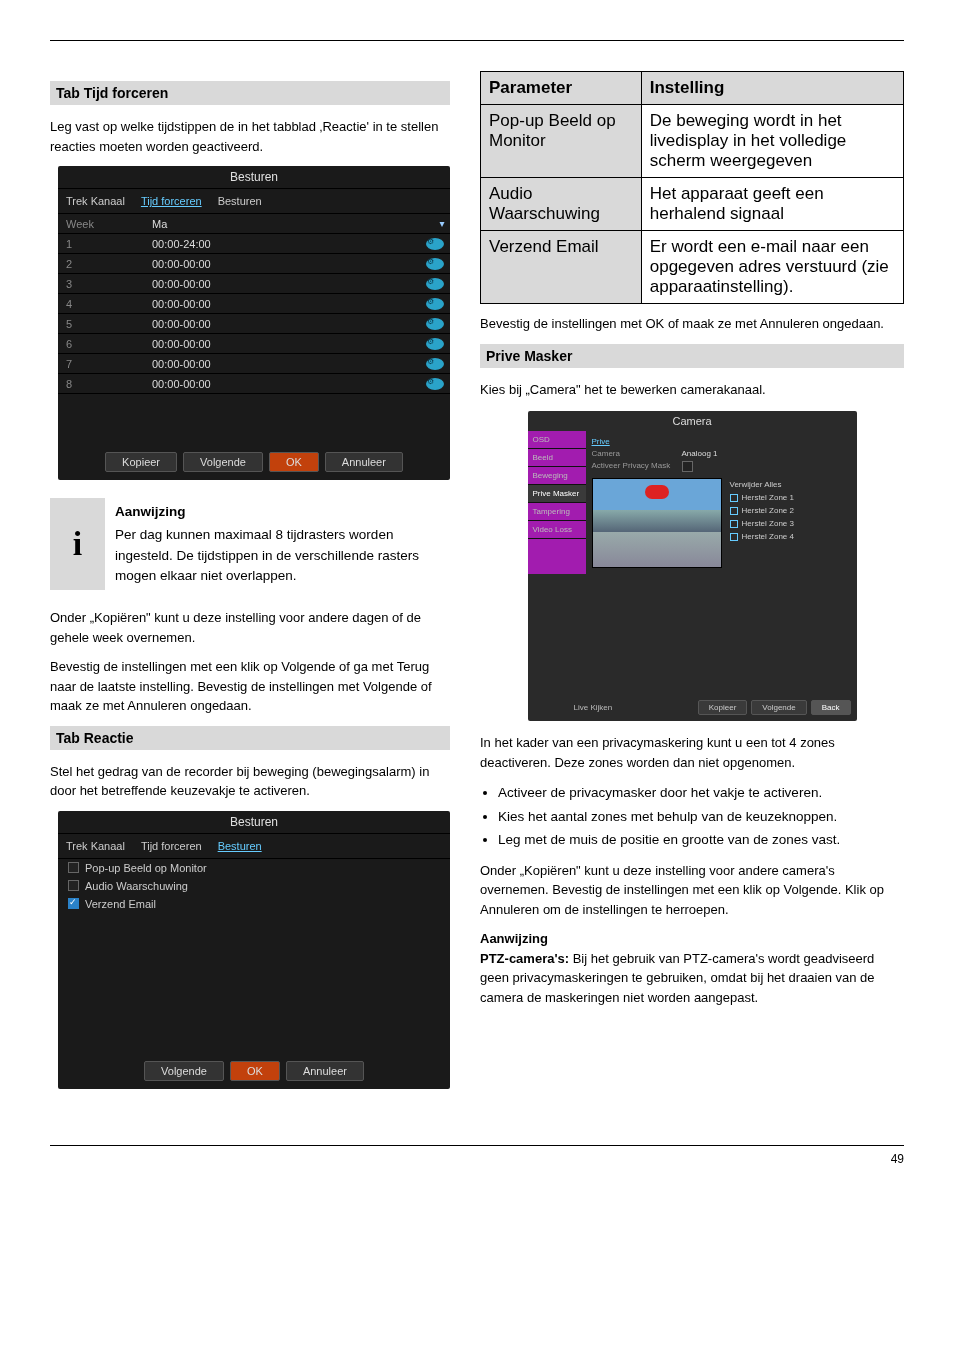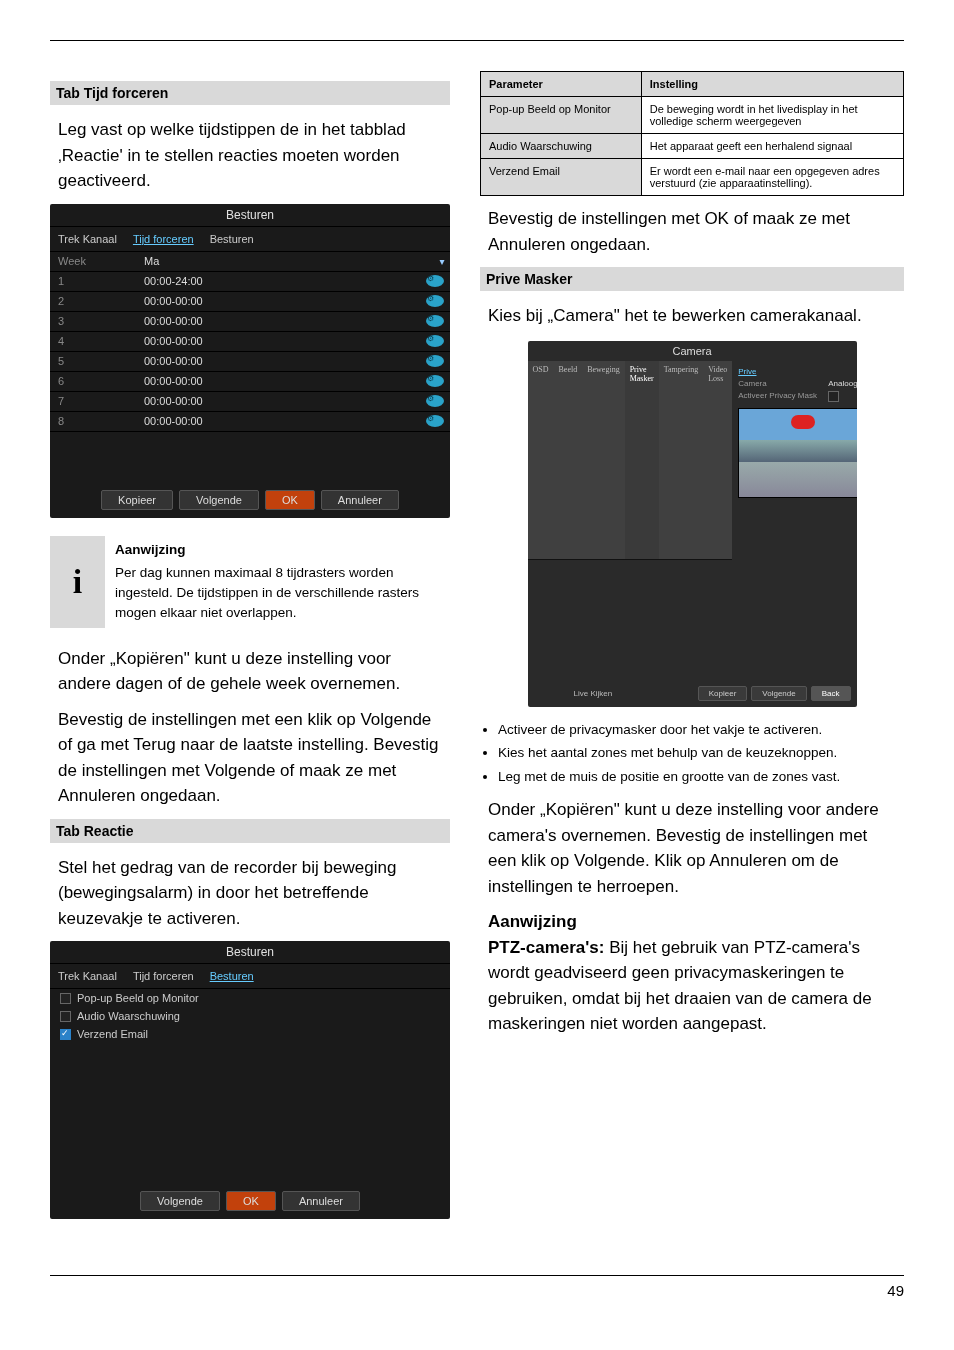--- a/index.html
+++ b/index.html
@@ -28,35 +28,35 @@
     flex: 1;
   }
   .section-heading {
     background: #d9d9d9;
     font-weight: bold;
     font-size: 14px;
     padding: 4px 6px;
     margin: 10px 0 12px 0;
   }
   .body-text {
-    font-size: 17px;
+    font-size: 13px;
     line-height: 1.5;
-    margin: 10px 8px;
+    margin: 10px 0;
   }
   .bullets { font-size: 13.5px; line-height: 1.6; padding-left: 18px; margin: 8px 0; }
   .bullets li { margin-bottom: 2px; }
 
   
   .dark-dialog {
     background: #1a1a1a;
     color: #ccc;
     font-size: 11px;
     border-radius: 2px;
     overflow: hidden;
-    margin: 8px 0 16px 0;
+    margin: 8px 0 16px 8px;
   }
   .dlg-title {
     text-align: center;
     padding: 4px;
     font-size: 12px;
     color: #e0e0e0;
     border-bottom: 1px solid #000;
   }
   .dlg-tabs {
     display: flex;
@@ -139,21 +139,21 @@
     padding: 4px 10px;
     font-size: 13.5px;
     line-height: 1.5;
   }
   .info-title { font-weight: bold; display: block; margin-bottom: 3px; }
 
   
   .param-table {
     border-collapse: collapse;
     width: 100%;
-    font-size: 11px;
+    font-size: 17px;
   }
   .param-table th, .param-table td {
     border: 1px solid #000;
     padding: 6px 8px;
     vertical-align: top;
     text-align: left;
   }
   .param-table th {
     background: #d9d9d9;
     font-weight: bold;
@@ -168,21 +168,21 @@
     width: 329px;
     margin: 12px auto;
     background: #2a2a2a;
     font-size: 9px;
     color: #aaa;
     border-radius: 2px;
     overflow: hidden;
   }
   .cam-title { text-align:center; padding:4px; font-size:11px; color:#ddd; }
   .cam-row { display:flex; }
-  .cam-sidebar { flex:0 0 58px; background:#404040; display:flex; flex-direction:row;font-family:Liberation Serif, serif; }
+  .cam-sidebar { flex:0 0 58px; background:#a21caf; display:flex; flex-direction:column; }
   .cam-side-item { padding:4px 5px; border-bottom:1px solid #111; font-size:8px; color:#bbb; }
   .cam-side-item.active { background:#3a3a3a; color:#fff; }
   .cam-main { flex:1; padding:6px; }
   .cam-field { display:flex; font-size:8px; margin-bottom:3px; }
   .cam-field .lbl { flex:0 0 90px; color:#999;}
   .cam-field .lbl.link { color:#6cf; text-decoration:underline;}
   .cam-field .val { flex:1; color:#ddd; }
   .preview-row { display:flex; gap:8px; margin-top:4px;}
   .preview {
     width: 130px; height: 90px;
@@ -200,21 +200,21 @@
   .cam-bottom { display:flex; justify-content:space-between; align-items:center; margin-top:120px; padding:6px;margin-left:40px;}
   .cam-bottom .live { font-size:8px; color:#bbb; }
   .cam-btns { display:flex; gap:4px;}
   .cam-btn { background:#3a3a3a; color:#ccc; font-size:8px; padding:2px 10px; border:1px solid #555; border-radius:2px;}
   .cam-btn.back { background:#555; color:#fff;}
 
   .footer {
     border-top: 1px solid #000;
     margin-top: 40px;
     padding-top: 6px;
-    font-size: 15px;
+    font-size: 12px;
     text-align: right;
     color: #000;
   }
 </style>
 </head>
 <body>
 
 <div class="page">
   <div class="top-rule"></div>
   <div class="columns">
@@ -402,20 +402,21 @@
         <div class="cam-bottom">
           <span class="live">Live Kijken</span>
           <div class="cam-btns">
             <span class="cam-btn">Kopieer</span>
             <span class="cam-btn">Volgende</span>
             <span class="cam-btn back">Back</span>
           </div>
         </div>
       </div>
 
+      <p class="body-text">In het kader van een privacymaskering kunt u een tot 4 zones deactiveren. Deze zones worden dan niet opgenomen.</p>
       <ul class="bullets" id="privacy-steps">
           <li>Activeer de privacymasker door het vakje te activeren.</li>
           <li>Kies het aantal zones met behulp van de keuzeknoppen.</li>
           <li>Leg met de muis de positie en grootte van de zones vast.</li>
         </ul>
       <p class="body-text">Onder „Kopiëren" kunt u deze instelling voor andere camera's overnemen. Bevestig de instellingen met een klik op Volgende. Klik op Annuleren om de instellingen te herroepen.</p>
 
       <p class="body-text">
         <strong>Aanwijzing</strong><br>
         <strong>PTZ-camera's:</strong>

